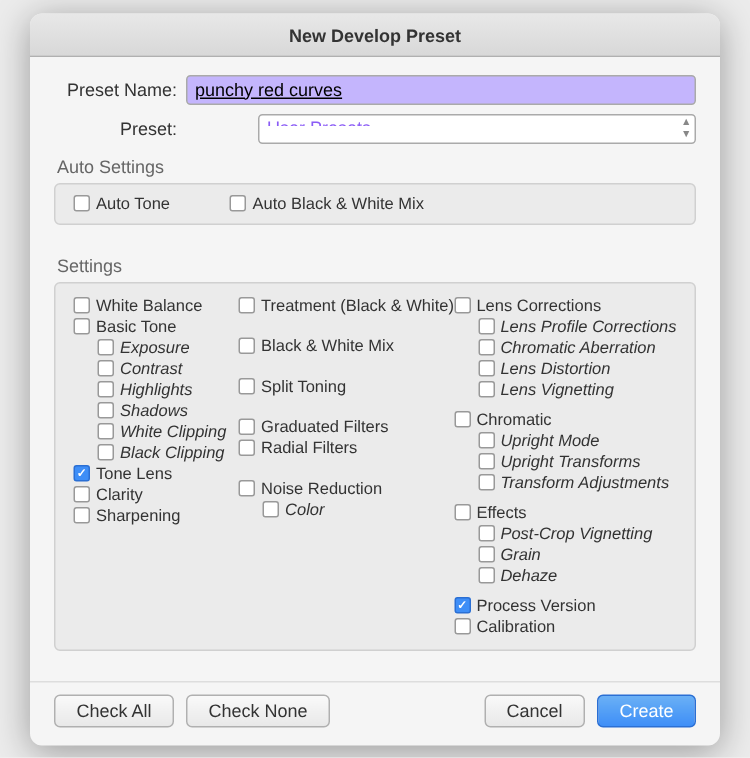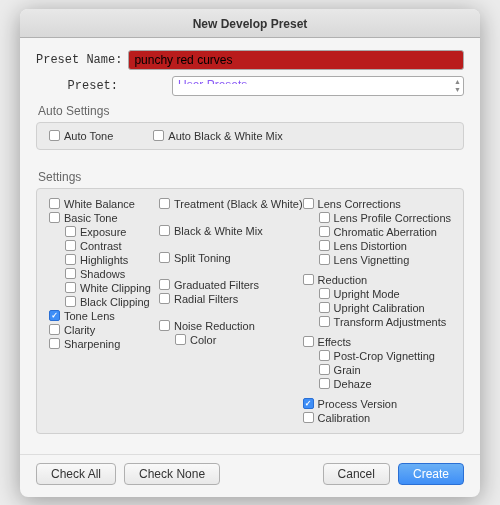--- a/index.html
+++ b/index.html
@@ -36,31 +36,31 @@
       display: flex;
       align-items: center;
       margin-bottom: 6px;
     }
     .form-label {
       font-size: 12px;
       color: #333;
       text-align: right;
       min-width: 82px;
       margin-right: 6px;
-      font-family: Liberation Mono, monospace;
     }
     .text-input {
       flex: 1;
       height: 20px;
       border: 1px solid #aaa;
       border-radius: 3px;
       padding: 2px 5px;
       font-size: 12px;
-      background: #b91c1c;
+      background: #c4b5fd;
       outline: none;
+      text-decoration: underline;
     }
     .select-wrapper {
       flex: 1;
       position: relative;
       display: flex;
       align-items: center;
     }
     .select-input {
       width: 100%;
       height: 20px;
@@ -126,20 +126,21 @@
       display: flex;
       align-items: center;
       gap: 4px;
       padding: 1px 0;
       white-space: nowrap;
       font-size: 11px;
       color: #333;
     }
     .check-item.indent1 {
       padding-left: 16px;
+      font-style: italic;
     }
     .checkbox {
       width: 11px;
       height: 11px;
       border: 1px solid #999;
       border-radius: 2px;
       background: white;
       display: inline-flex;
       align-items: center;
       justify-content: center;
@@ -338,29 +339,29 @@
               <div class="checkbox"></div>
               <span>Lens Distortion</span>
             </div>
           <div class="check-item indent1">
               <div class="checkbox"></div>
               <span>Lens Vignetting</span>
             </div>
           <div style="height:6px"></div>
           <div class="check-item">
               <div class="checkbox"></div>
-              <span>Reduction</span>
+              <span>Chromatic</span>
             </div>
           <div class="check-item indent1">
               <div class="checkbox"></div>
               <span>Upright Mode</span>
             </div>
           <div class="check-item indent1">
               <div class="checkbox"></div>
-              <span>Upright Calibration</span>
+              <span>Upright Transforms</span>
             </div>
           <div class="check-item indent1">
               <div class="checkbox"></div>
               <span>Transform Adjustments</span>
             </div>
           <div style="height:6px"></div>
           <div class="check-item">
               <div class="checkbox"></div>
               <span>Effects</span>
             </div>

